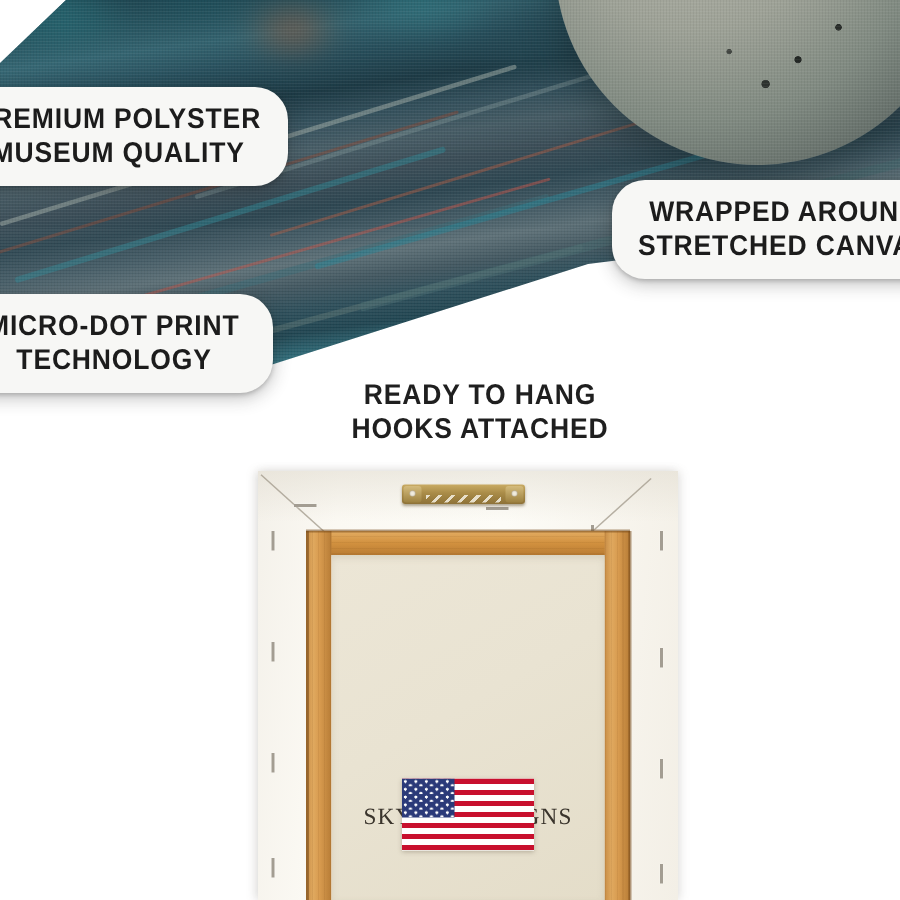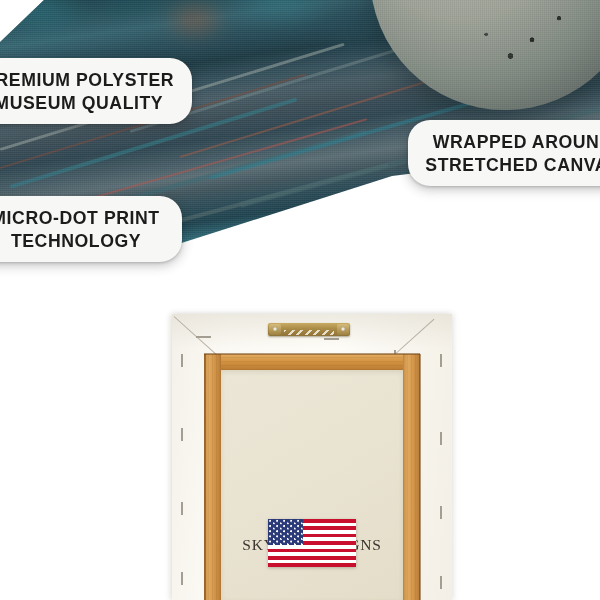--- a/index.html
+++ b/index.html
@@ -292,20 +292,24 @@
   <div class="badge" id="badge-wrapped">
     <span>WRAPPED AROUND</span>
     <span>STRETCHED CANVAS</span>
   </div>
 
   <div class="badge" id="badge-microdot">
     <span>MICRO-DOT PRINT</span>
     <span>TECHNOLOGY</span>
   </div>
 
+  <div class="caption">
+    <span>READY TO HANG</span>
+    <span>HOOKS ATTACHED</span>
+  </div>
 
   <div class="canvas-back">
     <div class="canvas-top-shade"></div>
 
     <div class="fold" style="left:2px;  top:2px;  width:62px; transform:rotate(42deg);"></div>
     <div class="fold" style="left:216px;top:46px; width:62px; transform:rotate(-42deg);"></div>
 
     <div class="staple h" style="left:24px;  top:22px;"></div>
     <div class="staple h" style="left:152px; top:24px;"></div>
     <div class="staple v" style="left:9px;   top:40px;"></div>

